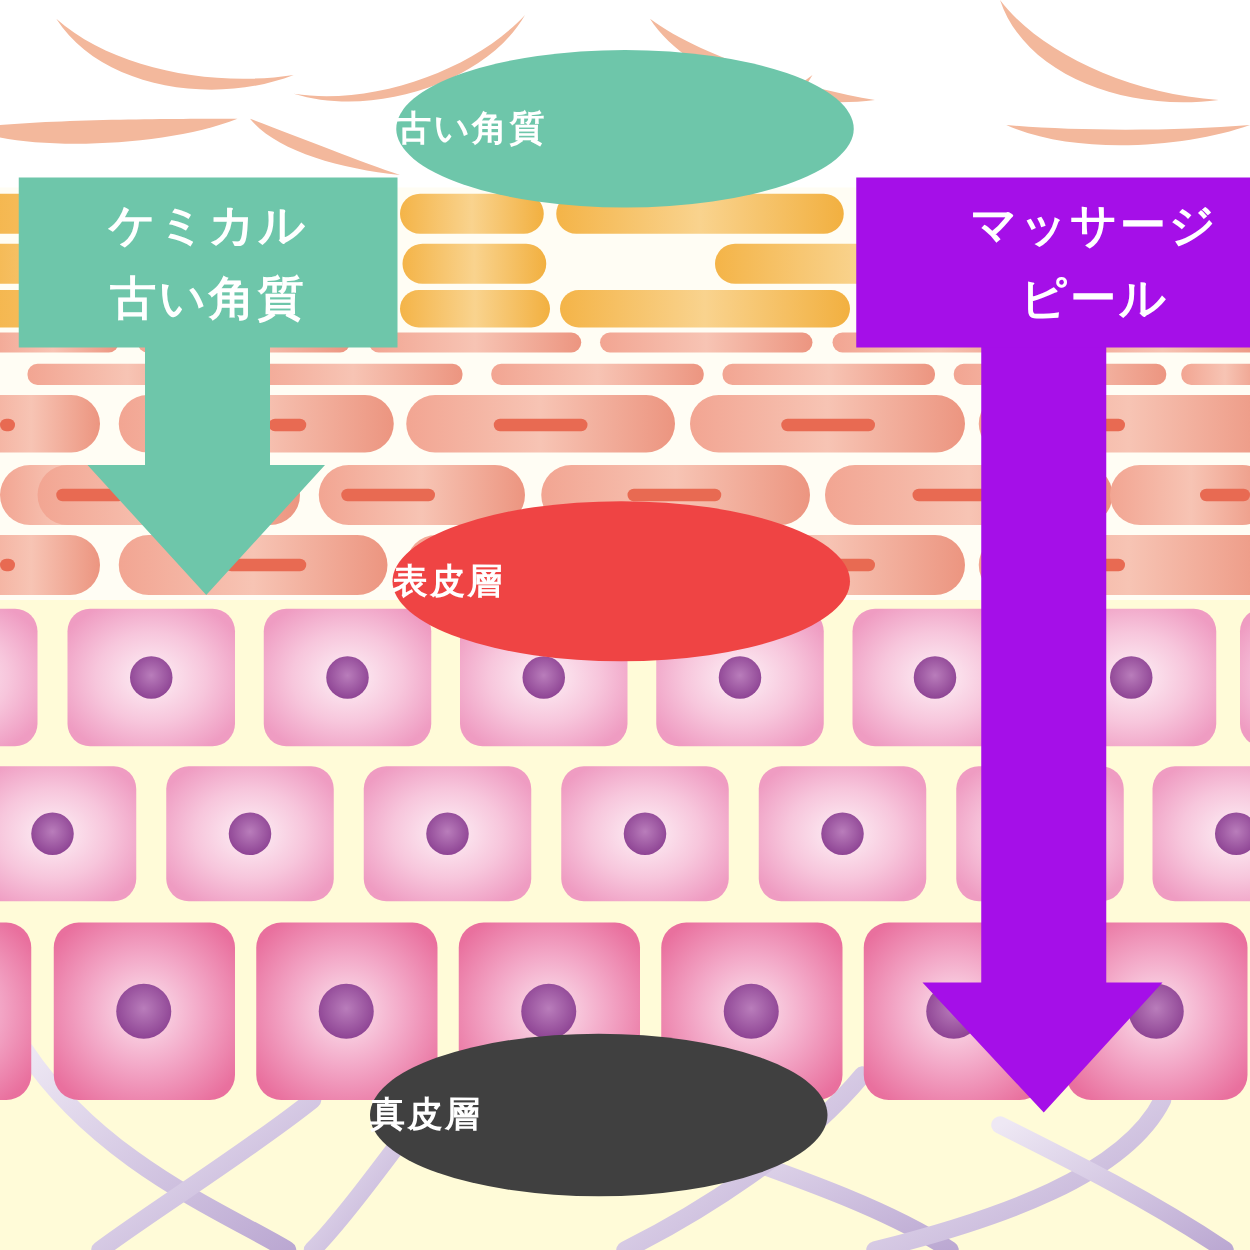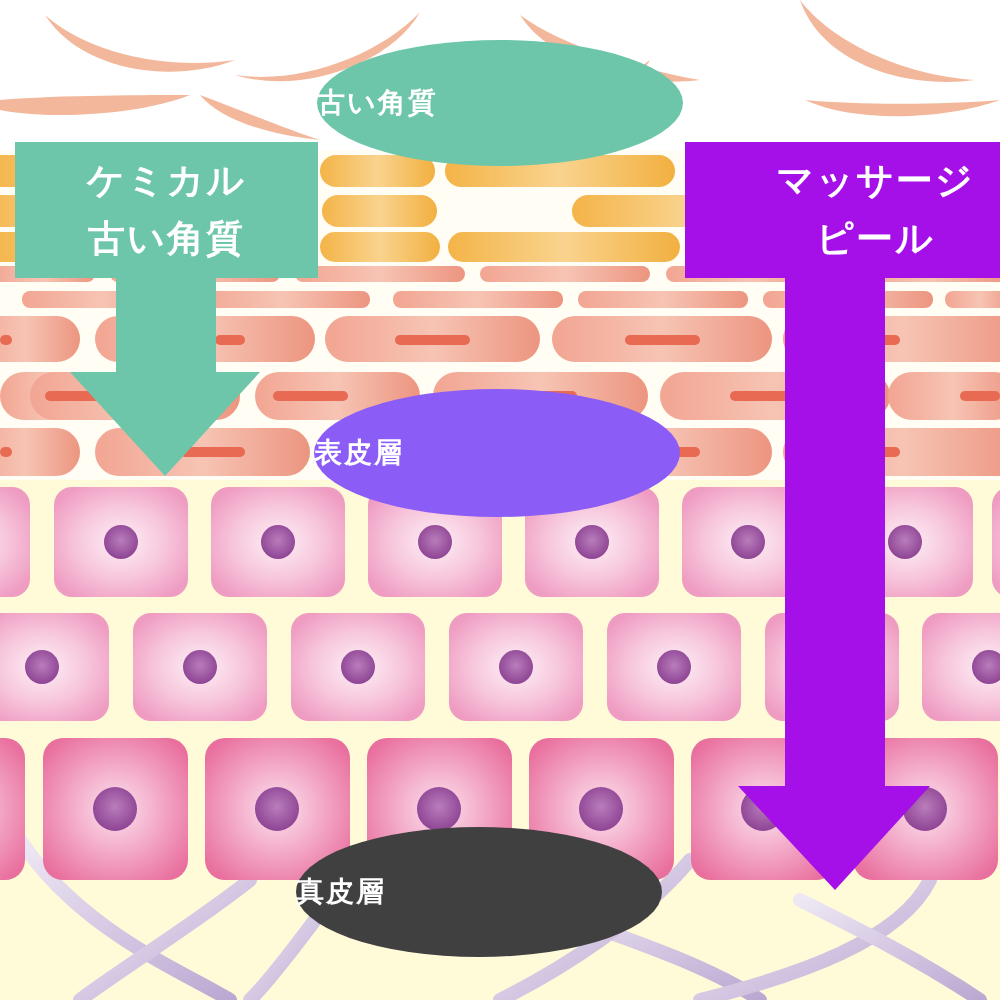--- a/index.html
+++ b/index.html
@@ -206,21 +206,21 @@
 
   <div class="label-box" style="left:685px; top:126px; width:301px; height:136px; background:#A50FE8;padding-left:40px;">
     <span>マッサージ</span>
     <span>ピール</span>
   </div>
 
   <div class="ellipse" style="left:317px; top:40px; width:366px; height:126px; background:#6EC6AA;">
     <span>古い角質</span>
   </div>
 
-  <div class="ellipse" style="left:314px; top:389px; width:366px; height:128px; background:#8b5cf6;">
+  <div class="ellipse" style="left:314px; top:401px; width:366px; height:128px; background:#ef4444;">
     <span>表皮層</span>
   </div>
 
   <div class="ellipse" style="left:296px; top:827px; width:366px; height:130px; background:#404040;">
     <span>真皮層</span>
   </div>
 
 </div>
 
 </body></html>

